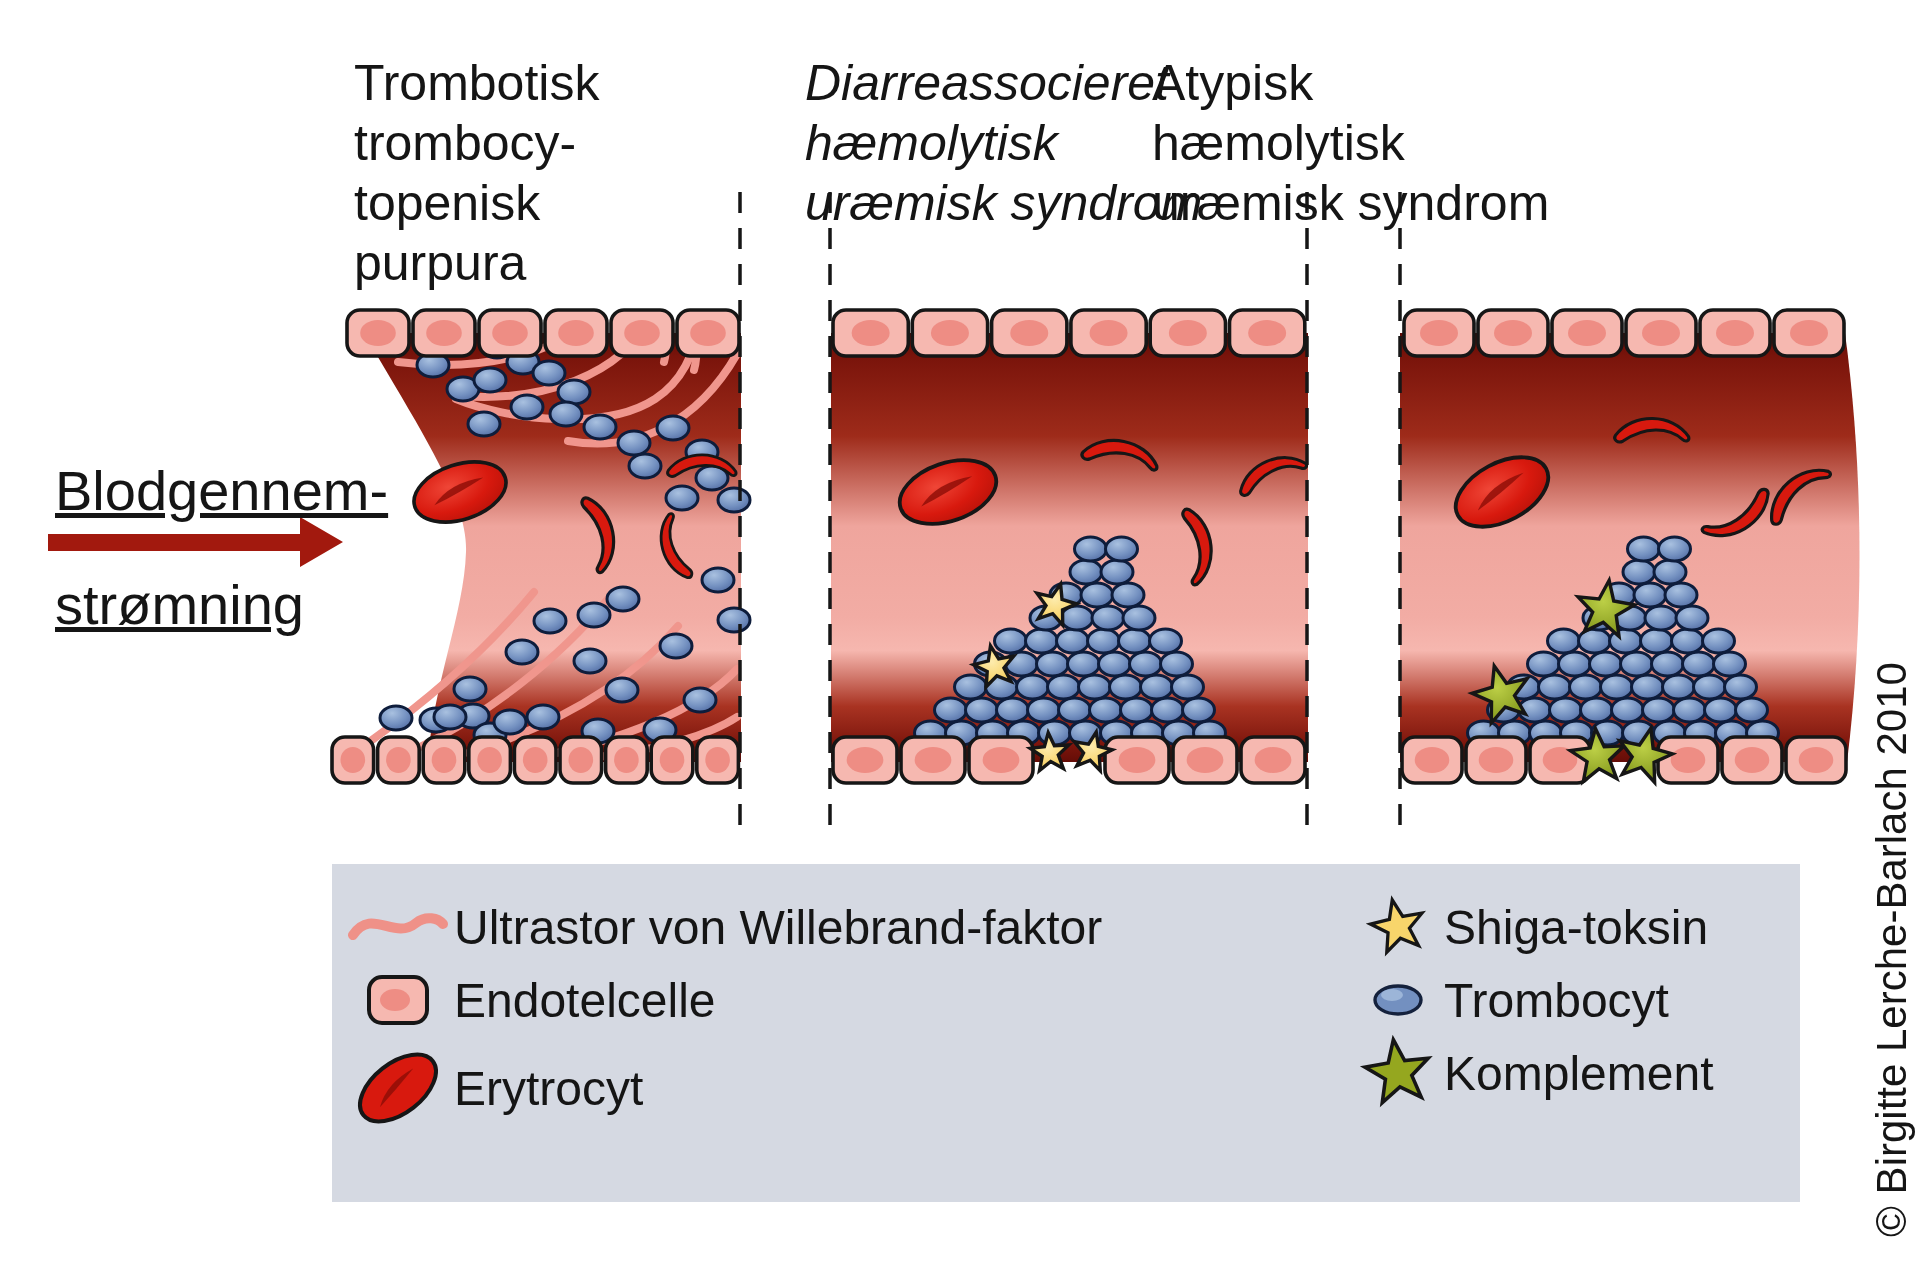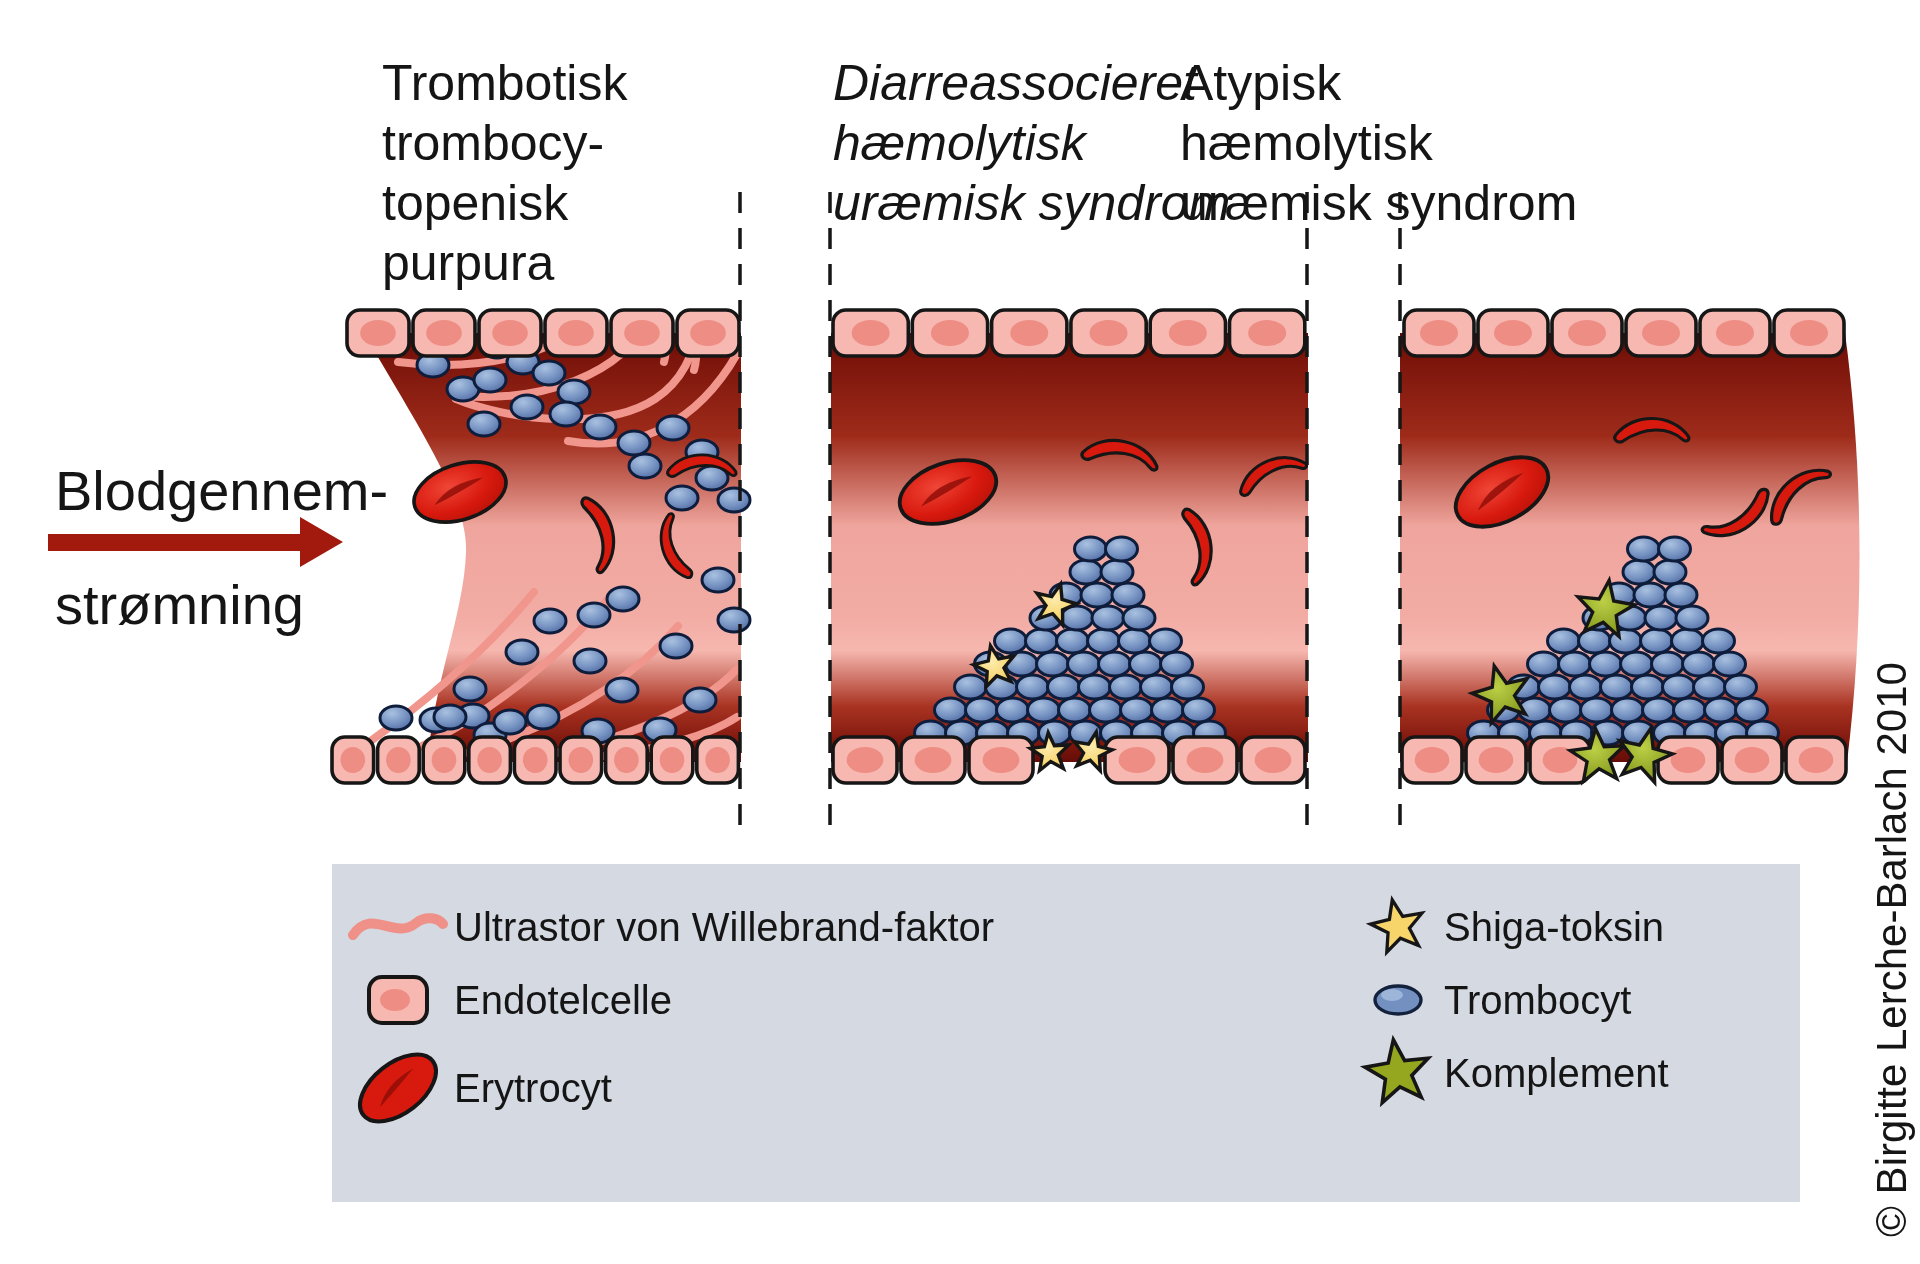--- a/index.html
+++ b/index.html
@@ -1,24 +1,24 @@
 <!DOCTYPE html>
 <html><head>
 <meta charset="utf-8">
 <style>
   html,body{margin:0;padding:0;background:#fff;}
   .stage{position:relative;width:1920px;height:1264px;background:#ffffff;overflow:hidden;
          font-family:"Liberation Sans",sans-serif;color:#151515;}
   svg#vessels{position:absolute;left:0;top:0;}
-  .title{position:absolute;top:53px;font-size:50px;line-height:60px;white-space:nowrap;margin-left:28px;}
+  .title{position:absolute;top:53px;font-size:50px;line-height:60px;white-space:nowrap;}
   #title1{left:354px;} #title2{left:805px;font-style:italic;} #title3{left:1152px;}
-  .flow{position:absolute;left:55px;font-size:56px;white-space:nowrap;}
+  .flow{position:absolute;left:55px;font-size:56px;white-space:nowrap;text-decoration:underline;}
   #flow1{top:458px;} #flow2{top:572px;}
   .legend{position:absolute;left:332px;top:864px;width:1468px;height:338px;background:#d5d9e2;}
-  .lrow{position:absolute;display:flex;align-items:center;height:72px;font-size:40px;white-space:nowrap;justify-content:center;}
+  .lrow{position:absolute;display:flex;align-items:center;height:72px;font-size:48px;white-space:nowrap;justify-content:center;}
   .lrow .ic{display:flex;justify-content:center;align-items:center;flex:0 0 auto;width:112px;}
   .lrow.r .ic{width:92px;}
   .copyright{position:absolute;left:1868px;top:1237px;transform-origin:0 0;
              transform:rotate(-90deg);font-size:42px;white-space:nowrap;}
 </style>
 </head>
 <body>
 
 <div class="stage">
 

